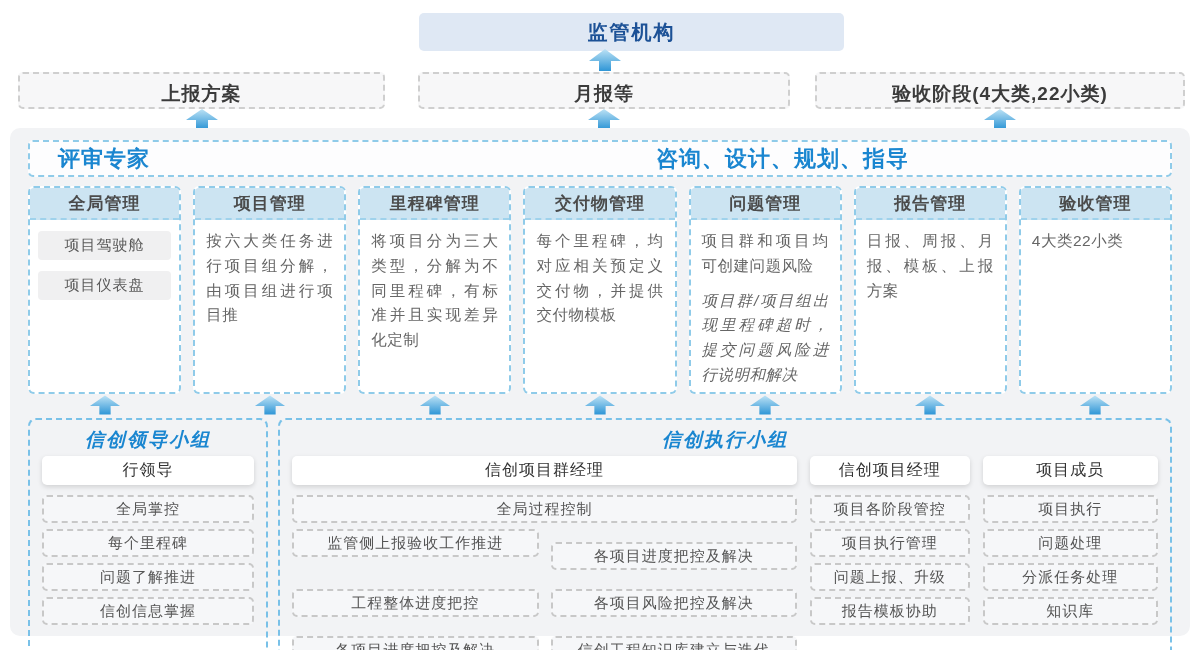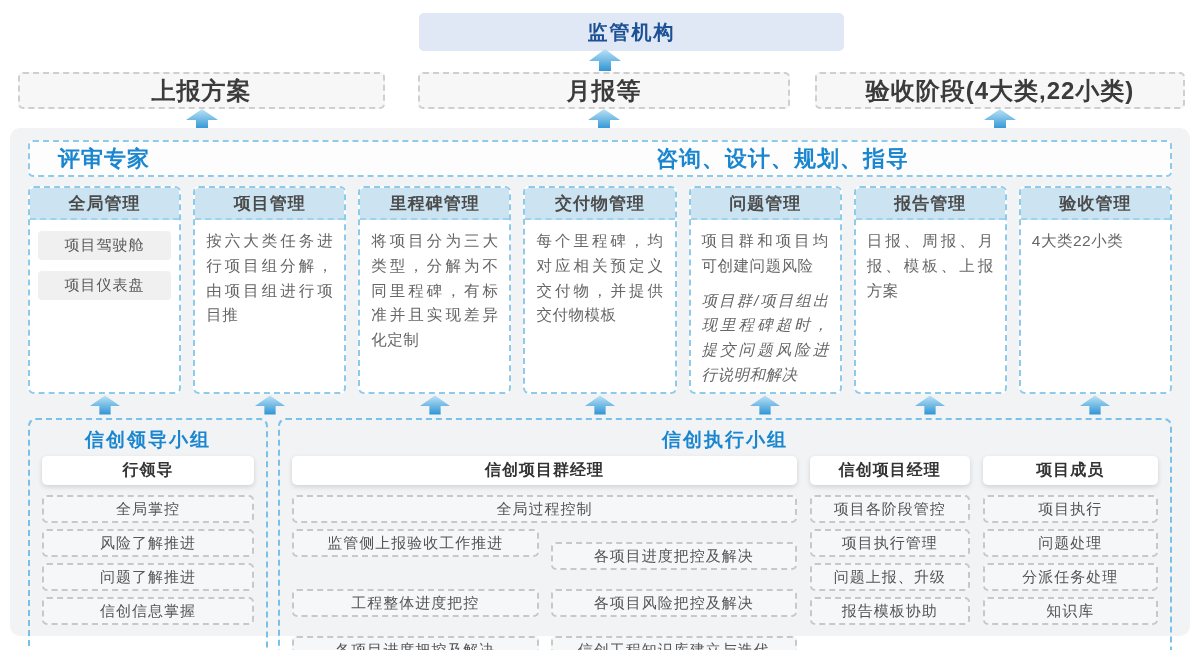--- a/index.html
+++ b/index.html
@@ -16,21 +16,21 @@
     background:#dfe8f4; border-radius:5px;
     display:flex; align-items:center; justify-content:center;
     font-size:20px; font-weight:bold; color:#1c5196; letter-spacing:2px;
   }
 
   
   .channel {
     top:72px; height:37px;
     background:#f7f7f8; border:2px dashed #cfcfcf; border-radius:5px;
     display:flex; align-items:flex-end; justify-content:center;
-    font-size:24px; font-weight:bold; color:#3b3b3b; letter-spacing:1px;
+    font-size:19px; font-weight:bold; color:#3b3b3b; letter-spacing:1px;
   }
   .channel.c1 { left:18px;  width:367px; }
   .channel.c2 { left:418px; width:372px; }
   .channel.c3 { left:815px; width:370px; }
 
   .arrow { display:flex; align-items:flex-end; justify-content:center; }
 
   
   .main {
     left:10px; top:128px; width:1180px; height:508px;
@@ -75,29 +75,29 @@
   .col-arrows .cell { flex:1; display:flex; justify-content:center; }
 
   
   .groups { display:flex; gap:10px; margin-top:1px; flex:1; }
   .group {
     border:2px dashed #79c1e8; border-radius:8px;
     padding:4px 12px 8px 12px; display:flex; flex-direction:column;
   }
   .group-title {
     height:32px; flex:none; display:flex; align-items:center; justify-content:center;
-    font-size:19px; font-weight:bold; color:#1a86d0; letter-spacing:2px;
+    font-size:19px; font-weight:bold; color:#1a86d0; letter-spacing:2px;font-style:italic;
   }
   .g-lead { width:240px; flex:none; }
   .g-exec { flex:1; }
   .rolebox {
     height:29px; flex:none; background:#ffffff; border-radius:5px;
     box-shadow:0 2px 5px rgba(0,0,0,0.14);
     display:flex; align-items:center; justify-content:center;
-    font-size:16px; font-weight:bold; color:#333; letter-spacing:1px;
+    font-size:16px; font-weight:normal; color:#333; letter-spacing:1px;
   }
   .ditem {
     height:28px; background:#f6f7f9; border:2px dashed #c8c8c8; border-radius:5px;
     display:flex; align-items:center; justify-content:center;
     font-size:15px; color:#555; letter-spacing:1px;
   }
   .stack { display:flex; flex-direction:column; }
   .stack .rolebox { margin-bottom:10px; }
   .stack .ditem + .ditem { margin-top:6px; }
   .exec-cols { display:flex; gap:13px; flex:1; }
@@ -257,21 +257,21 @@
           </svg>
         </div>
     </div>
 
     <div class="groups">
 
       <div class="group g-lead stack">
         <div class="group-title">信创领导小组</div>
         <div class="rolebox">行领导</div>
         <div class="ditem">全局掌控</div>
-        <div class="ditem">风险了解推进</div>
+        <div class="ditem">每个里程碑</div>
         <div class="ditem">问题了解推进</div>
         <div class="ditem">信创信息掌握</div>
       </div>
 
       <div class="group g-exec">
         <div class="group-title">信创执行小组</div>
         <div class="exec-cols">
 
           <div class="sub-a stack">
             <div class="rolebox">信创项目群经理</div>

